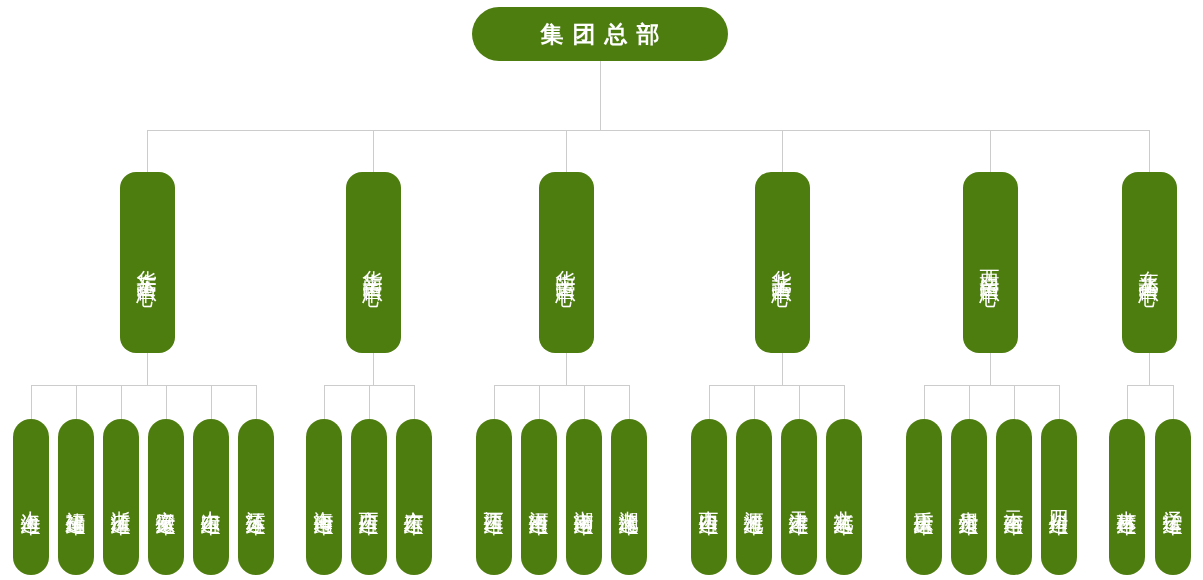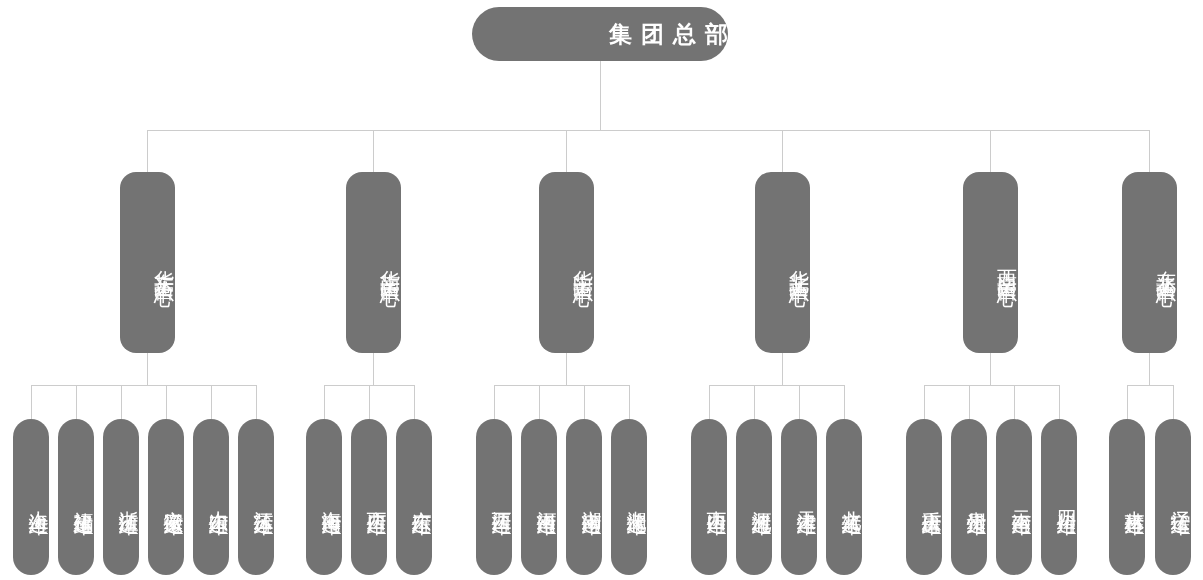--- a/index.html
+++ b/index.html
@@ -15,25 +15,25 @@
   }
 
   .connectors {
     position: absolute;
     left: 0; top: 0;
     width: 1203px; height: 580px;
   }
 
   .node {
     position: absolute;
-    background: #737373;
+    background: #4d7c0f;
     color: #ffffff;
     display: flex;
     align-items: center;
-    justify-content: flex-end;
+    justify-content: center;
     text-align: center;
     z-index: 2;
   }
 
   .root {
     left: 472px; top: 7px;
     width: 256px; height: 54px;
     border-radius: 27px;
     font-size: 23px;
     font-weight: bold;

